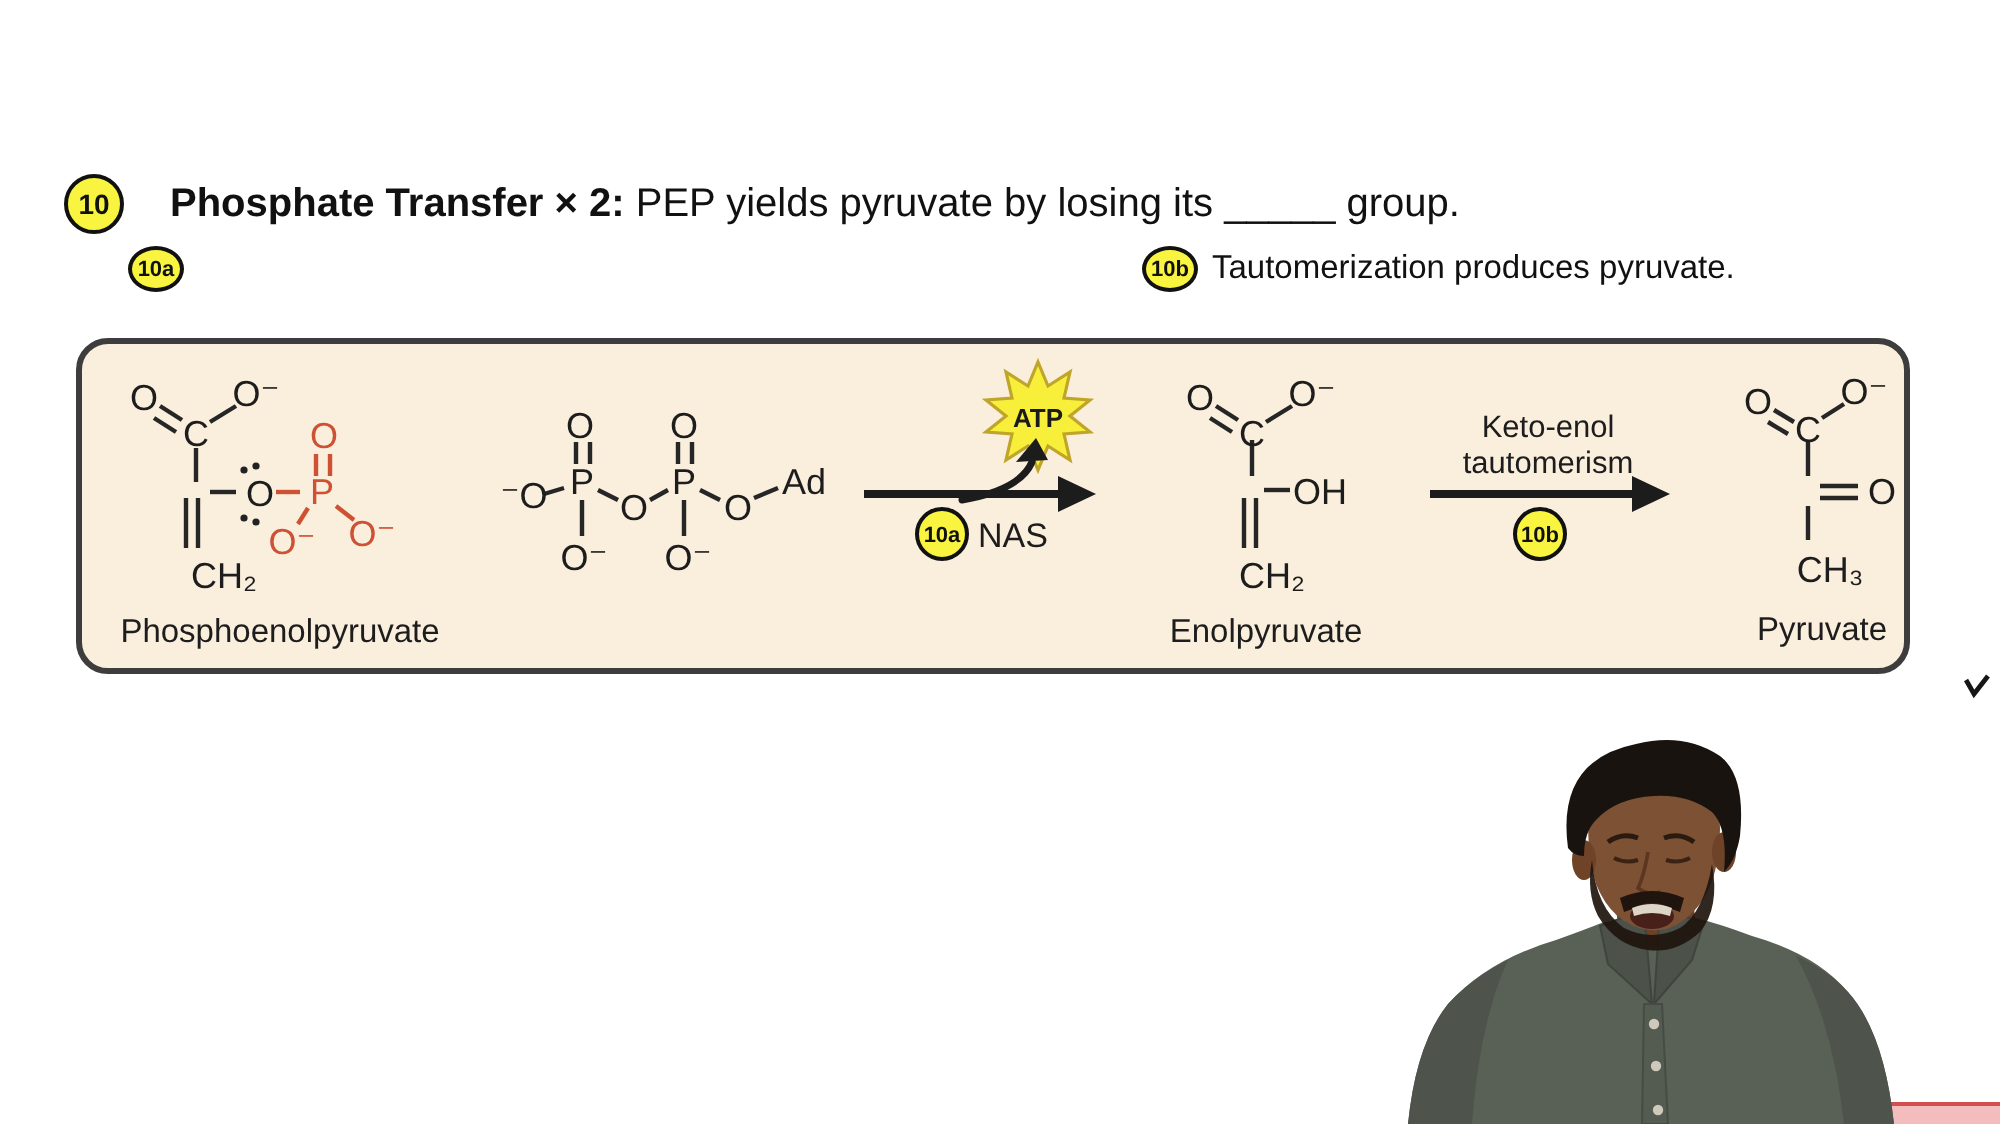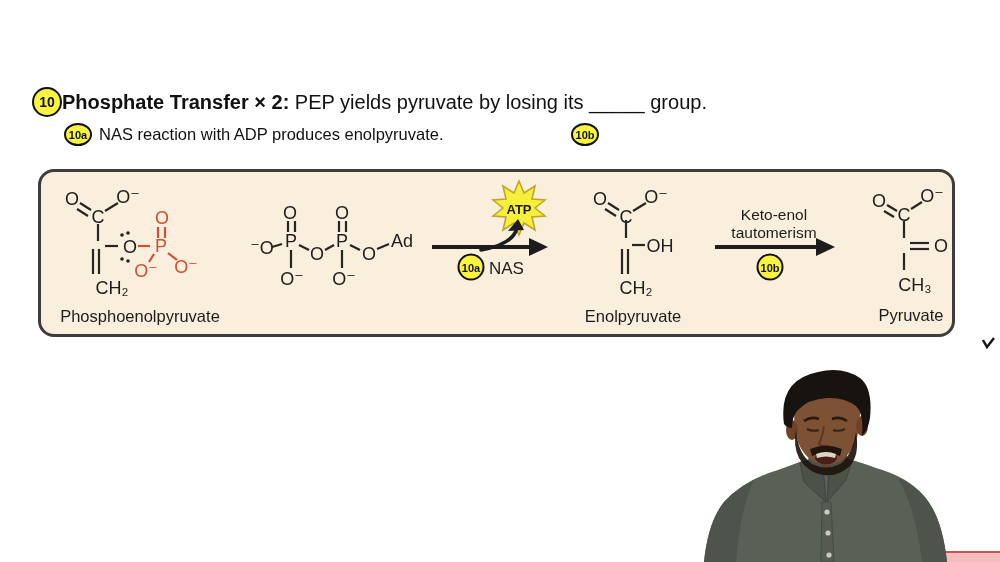--- a/index.html
+++ b/index.html
@@ -5,21 +5,21 @@
   html,body{margin:0;padding:0;}
   body{
     width:1000px;height:562px;position:relative;overflow:hidden;
     background:#ffffff;
     font-family:"Liberation Sans","DejaVu Sans",sans-serif;
     color:#111;
   }
   
   .header-row{
     position:absolute;left:32px;top:87px;
-    display:flex;align-items:center;gap:0;
+    display:flex;align-items:center;gap:23px;
   }
   .badge-main{
     width:26px;height:26px;border-radius:50%;
     background:#f9f440;border:2.5px solid #111;
     display:flex;align-items:center;justify-content:center;
     font-weight:bold;font-size:14px;flex:0 0 auto;
   }
   .header-text{font-size:20px;white-space:nowrap;}
   .header-text b{font-weight:bold;}
   
@@ -65,24 +65,24 @@
 </head>
 <body>
 
 <div class="header-row">
   <div class="badge-main">10</div>
   <div class="header-text"><b>Phosphate Transfer × 2:</b> <span>PEP yields pyruvate by losing its _____ group.</span></div>
 </div>
 
 <div class="step step-1">
   <div class="badge-small">10a</div>
-  <div class="step-text">NAS reaction with ADP produces enolpyruvate.</div>
 </div>
 <div class="step step-2">
   <div class="badge-small">10b</div>
+  <div class="step-text">Tautomerization produces pyruvate.</div>
 </div>
 
 <div class="scheme-box">
 <svg width="917" height="168" viewBox="0 0 917 168">
 
   <g stroke-width="2.2">
 
     <line x1="42" y1="34" x2="53" y2="41" stroke="#262626"></line>
     <line x1="39" y1="40" x2="50" y2="47" stroke="#262626"></line>
     <line x1="67" y1="42" x2="80" y2="34" stroke="#262626"></line>

